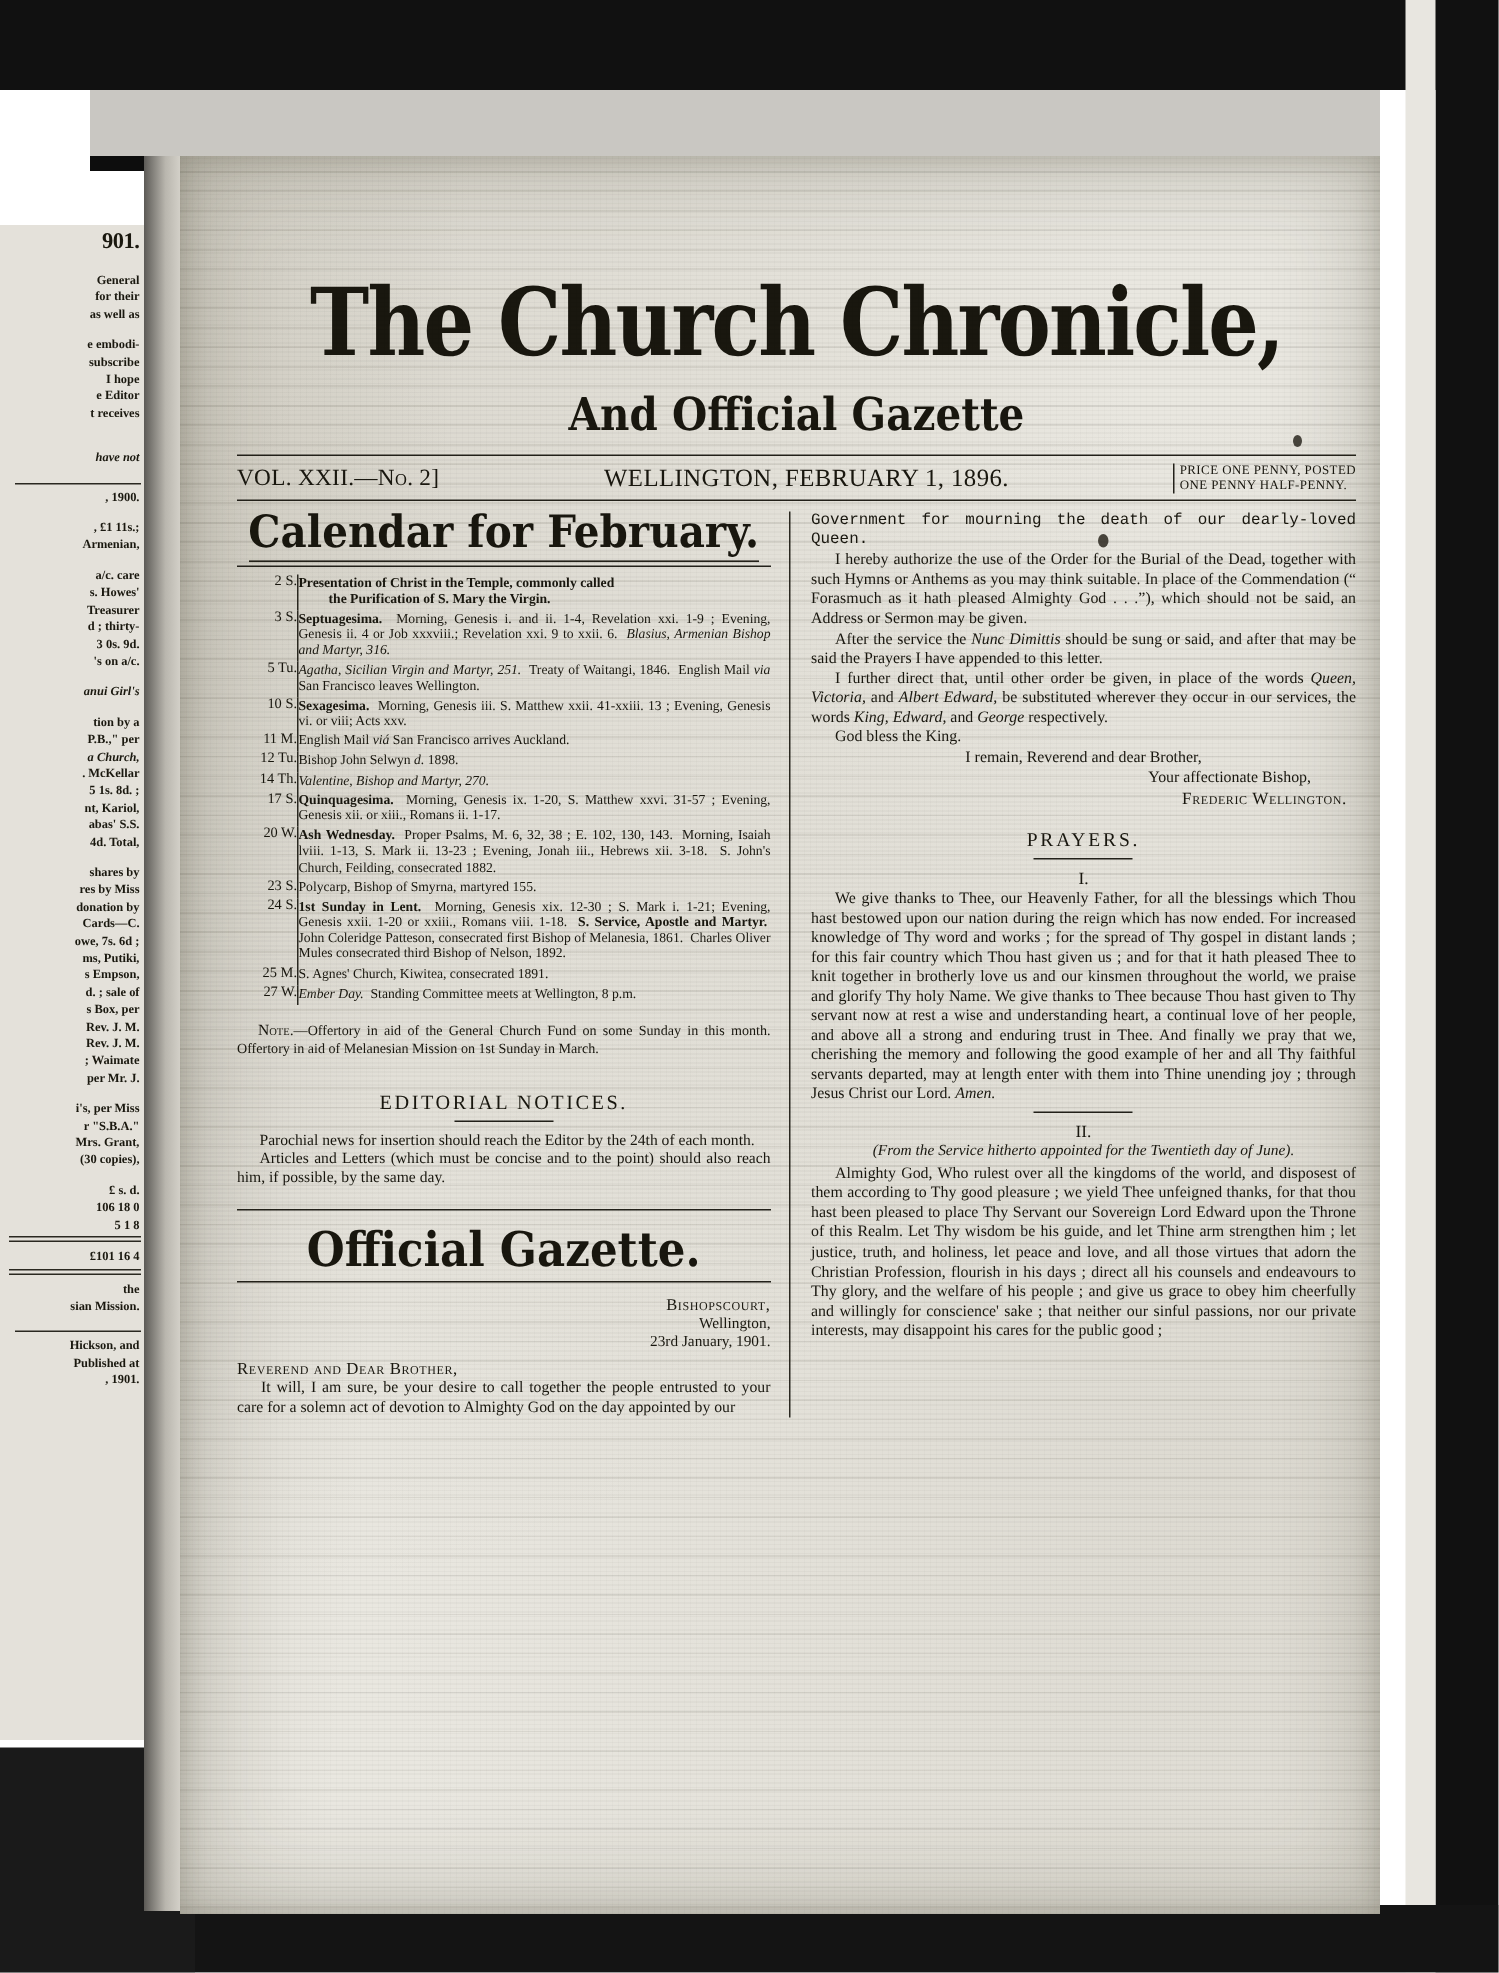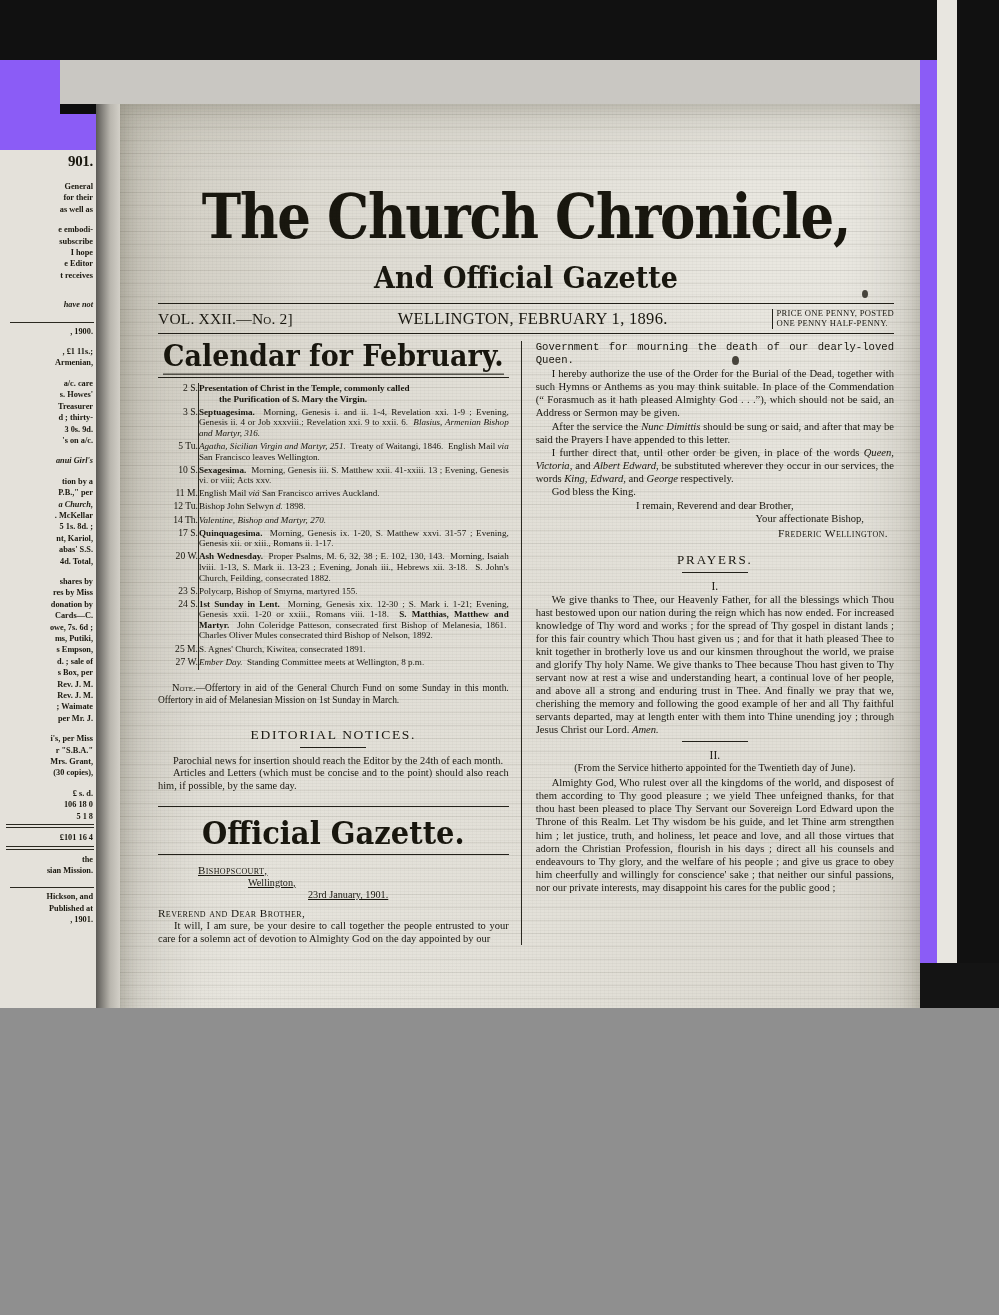--- a/index.html
+++ b/index.html
@@ -1,18 +1,18 @@
 <!DOCTYPE html>
 <html><head>
 <meta charset="utf-8">
 <style>
   html,body{margin:0;padding:0;background:#8f8f8f;}
   body{width:999px;height:1315px;overflow:hidden;font-family:"Liberation Serif",serif;}
 
-  #scan{position:relative;width:999px;height:1008px;background:#8b5cf6;overflow:hidden;}
+  #scan{position:relative;width:999px;height:1315px;background:#ffffff;overflow:hidden;}
 
   
   .bed-top{position:absolute;left:0;top:0;width:999px;height:60px;background:#111;}
   .bed-strip{position:absolute;left:60px;top:60px;width:860px;height:44px;background:#c9c7c2;}
   .bed-strip:after{content:"";position:absolute;left:0;top:44px;width:100%;height:10px;background:#0d0d0d;}
   .bed-right{position:absolute;right:0;top:0;width:42px;height:1315px;background:#111;}
   .bed-right2{position:absolute;right:42px;top:0;width:20px;height:1315px;background:#e8e6e0;}
   .bed-bottom{position:absolute;left:0;bottom:0;width:999px;height:45px;background:#141414;}
   .bed-lbot{position:absolute;left:0;bottom:0;width:130px;height:150px;background:#1a1a1a;}
   .gutter{position:absolute;left:96px;top:104px;width:26px;height:1170px;
@@ -32,21 +32,21 @@
           background:#e4e1da;color:#1a180f;overflow:hidden;
           font-size:8.3px;line-height:11.4px;text-align:right;font-weight:700;}
   .sliver div{padding-right:3px;white-space:nowrap;overflow:hidden;}
   .sliver .big{font-size:15px;line-height:22px;font-weight:700;letter-spacing:-.3px;}
   .sliver .sp{height:9px;}
   .sliver .it{font-style:italic;}
   .sliver .rule{border-top:1.4px solid #2a2820;margin:2px 2px 3px 10px;height:0;padding:0;}
   .sliver .dbl{border-top:1.2px solid #2a2820;border-bottom:1.2px solid #2a2820;height:2px;margin:2px 2px 4px 6px;padding:0;}
 
   
-  .inner{position:absolute;left:38px;top:0;right:26px;}
+  .inner{position:absolute;left:38px;top:0;right:16px;}
   .title{font-family:"DejaVu Serif",serif;font-weight:700;text-align:center;
          font-size:53px;line-height:62px;letter-spacing:-1.2px;margin-top:75px;
          transform:scaleY(1.18);transform-origin:center top;}
   .subtitle{font-family:"DejaVu Serif",serif;font-weight:700;text-align:center;
          font-size:27px;line-height:30px;margin-top:22px;transform:scaleY(1.12);}
   .diocese{text-align:center;font-family:"Liberation Sans",sans-serif;
          font-size:20.5px;letter-spacing:1.6px;margin-top:9px;font-weight:400;}
   .volbar{margin-top:10px;border-top:1.6px solid #23211a;border-bottom:1.4px solid #23211a;
           padding:5px 0 4px;display:flex;align-items:center;justify-content:space-between;}
   .vol{font-size:15.5px;font-variant:small-caps;letter-spacing:.2px;white-space:nowrap;}
@@ -78,37 +78,37 @@
 
   .edhead{text-align:center;font-size:13.5px;letter-spacing:1.7px;margin-top:20px;}
   .shortrule{width:66px;height:0;border-top:1.8px solid #23211a;margin:4px auto 7px;}
   .ednotes p{margin:0;font-size:10.4px;line-height:12.8px;text-align:justify;text-indent:15px;}
 
   .ogdiv{border-top:1.5px solid #23211a;margin:13px 0 0;}
   .oghead{font-family:"DejaVu Serif",serif;font-weight:700;text-align:center;
           font-size:29px;line-height:34px;margin:9px 0 2px;transform:scaleY(1.1);}
   .ogdiv2{border-top:1.5px solid #23211a;margin:4px 0 9px;}
 
-  .addr{text-align:left;font-size:10.2px;line-height:12.6px;text-decoration:underline;}
+  .addr{text-align:right;font-size:10.2px;line-height:12.6px;}
   .addr .l1{font-variant:small-caps;font-size:11px;letter-spacing:.4px;padding-left:40px;}
   .addr .l2{padding-left:90px;}
   .addr .l3{padding-left:150px;}
   .salut{font-variant:small-caps;font-size:11.2px;letter-spacing:.4px;margin-top:5px;}
   .body p{margin:0;font-size:10.5px;line-height:13px;text-align:justify;text-indent:16px;}
 
   
   .rtext p{margin:0;font-size:10.6px;line-height:13.1px;text-align:justify;text-indent:16px;}
   .rtext p.noind{text-indent:0;font-family:Liberation Mono, monospace;}
   .rtext i{font-style:italic;}
   .sig1{text-align:center;font-size:10.6px;line-height:13.2px;margin-top:1px;}
   .sig2{text-align:right;font-size:10.6px;line-height:13.2px;padding-right:30px;}
   .sig3{text-align:right;font-variant:small-caps;font-size:11.4px;letter-spacing:.4px;padding-right:6px;line-height:14px;}
   .prhead{text-align:center;font-size:13px;letter-spacing:1.9px;margin:12px 0 0;}
   .num{text-align:center;font-size:11.5px;margin:2px 0 1px;}
-  .numsub{text-align:center;font-size:10.3px;line-height:12.6px;margin-bottom:2px;}
+  .numsub{text-align:center;font-style:italic;font-size:10.3px;line-height:12.6px;margin-bottom:2px;}
 
   
   .grain{position:absolute;inset:0;pointer-events:none;opacity:.5;
      background-image:
        repeating-linear-gradient(0deg,rgba(0,0,0,.05) 0 1px,transparent 1px 3px),
        repeating-linear-gradient(90deg,rgba(0,0,0,.035) 0 1px,transparent 1px 4px);}
   .ghost{position:absolute;inset:0;pointer-events:none;opacity:.085;
      background:
        repeating-linear-gradient(0deg,transparent 0 4px,rgba(35,30,15,.9) 4px 5px,transparent 5px 13px);}
   .vign{position:absolute;inset:0;pointer-events:none;
@@ -263,21 +263,21 @@
                 <tr>
                   <td class="d">20 W.</td>
                   <td class="e"><b>Ash Wednesday.</b>&nbsp; Proper Psalms, M. 6, 32, 38 ; E. 102, 130, 143.&nbsp; Morning, Isaiah lviii. 1-13, S. Mark ii. 13-23 ; Evening, Jonah iii., Hebrews xii. 3-18.&nbsp; S. John's Church, Feilding, consecrated 1882.</td>
                 </tr>
                 <tr>
                   <td class="d">23 S.</td>
                   <td class="e">Polycarp, Bishop of Smyrna, martyred 155.</td>
                 </tr>
                 <tr>
                   <td class="d">24 S.</td>
-                  <td class="e"><b>1st Sunday in Lent.</b>&nbsp; Morning, Genesis xix. 12-30 ; S. Mark i. 1-21; Evening, Genesis xxii. 1-20 or xxiii., Romans viii. 1-18.&nbsp; <b>S. Matthias, Matthew and Martyr.</b>&nbsp; John Coleridge Patteson, consecrated first Bishop of Melanesia, 1861.&nbsp; Charles Oliver Mules consecrated third Bishop of Nelson, 1892.</td>
+                  <td class="e"><b>1st Sunday in Lent.</b>&nbsp; Morning, Genesis xix. 12-30 ; S. Mark i. 1-21; Evening, Genesis xxii. 1-20 or xxiii., Romans viii. 1-18.&nbsp; <b>S. Service, Apostle and Martyr.</b>&nbsp; John Coleridge Patteson, consecrated first Bishop of Melanesia, 1861.&nbsp; Charles Oliver Mules consecrated third Bishop of Nelson, 1892.</td>
                 </tr>
                 <tr>
                   <td class="d">25 M.</td>
                   <td class="e">S. Agnes' Church, Kiwitea, consecrated 1891.</td>
                 </tr>
                 <tr>
                   <td class="d">27 W.</td>
                   <td class="e"><i>Ember Day.</i>&nbsp; Standing Committee meets at Wellington, 8 p.m.</td>
                 </tr>
               </tbody>

